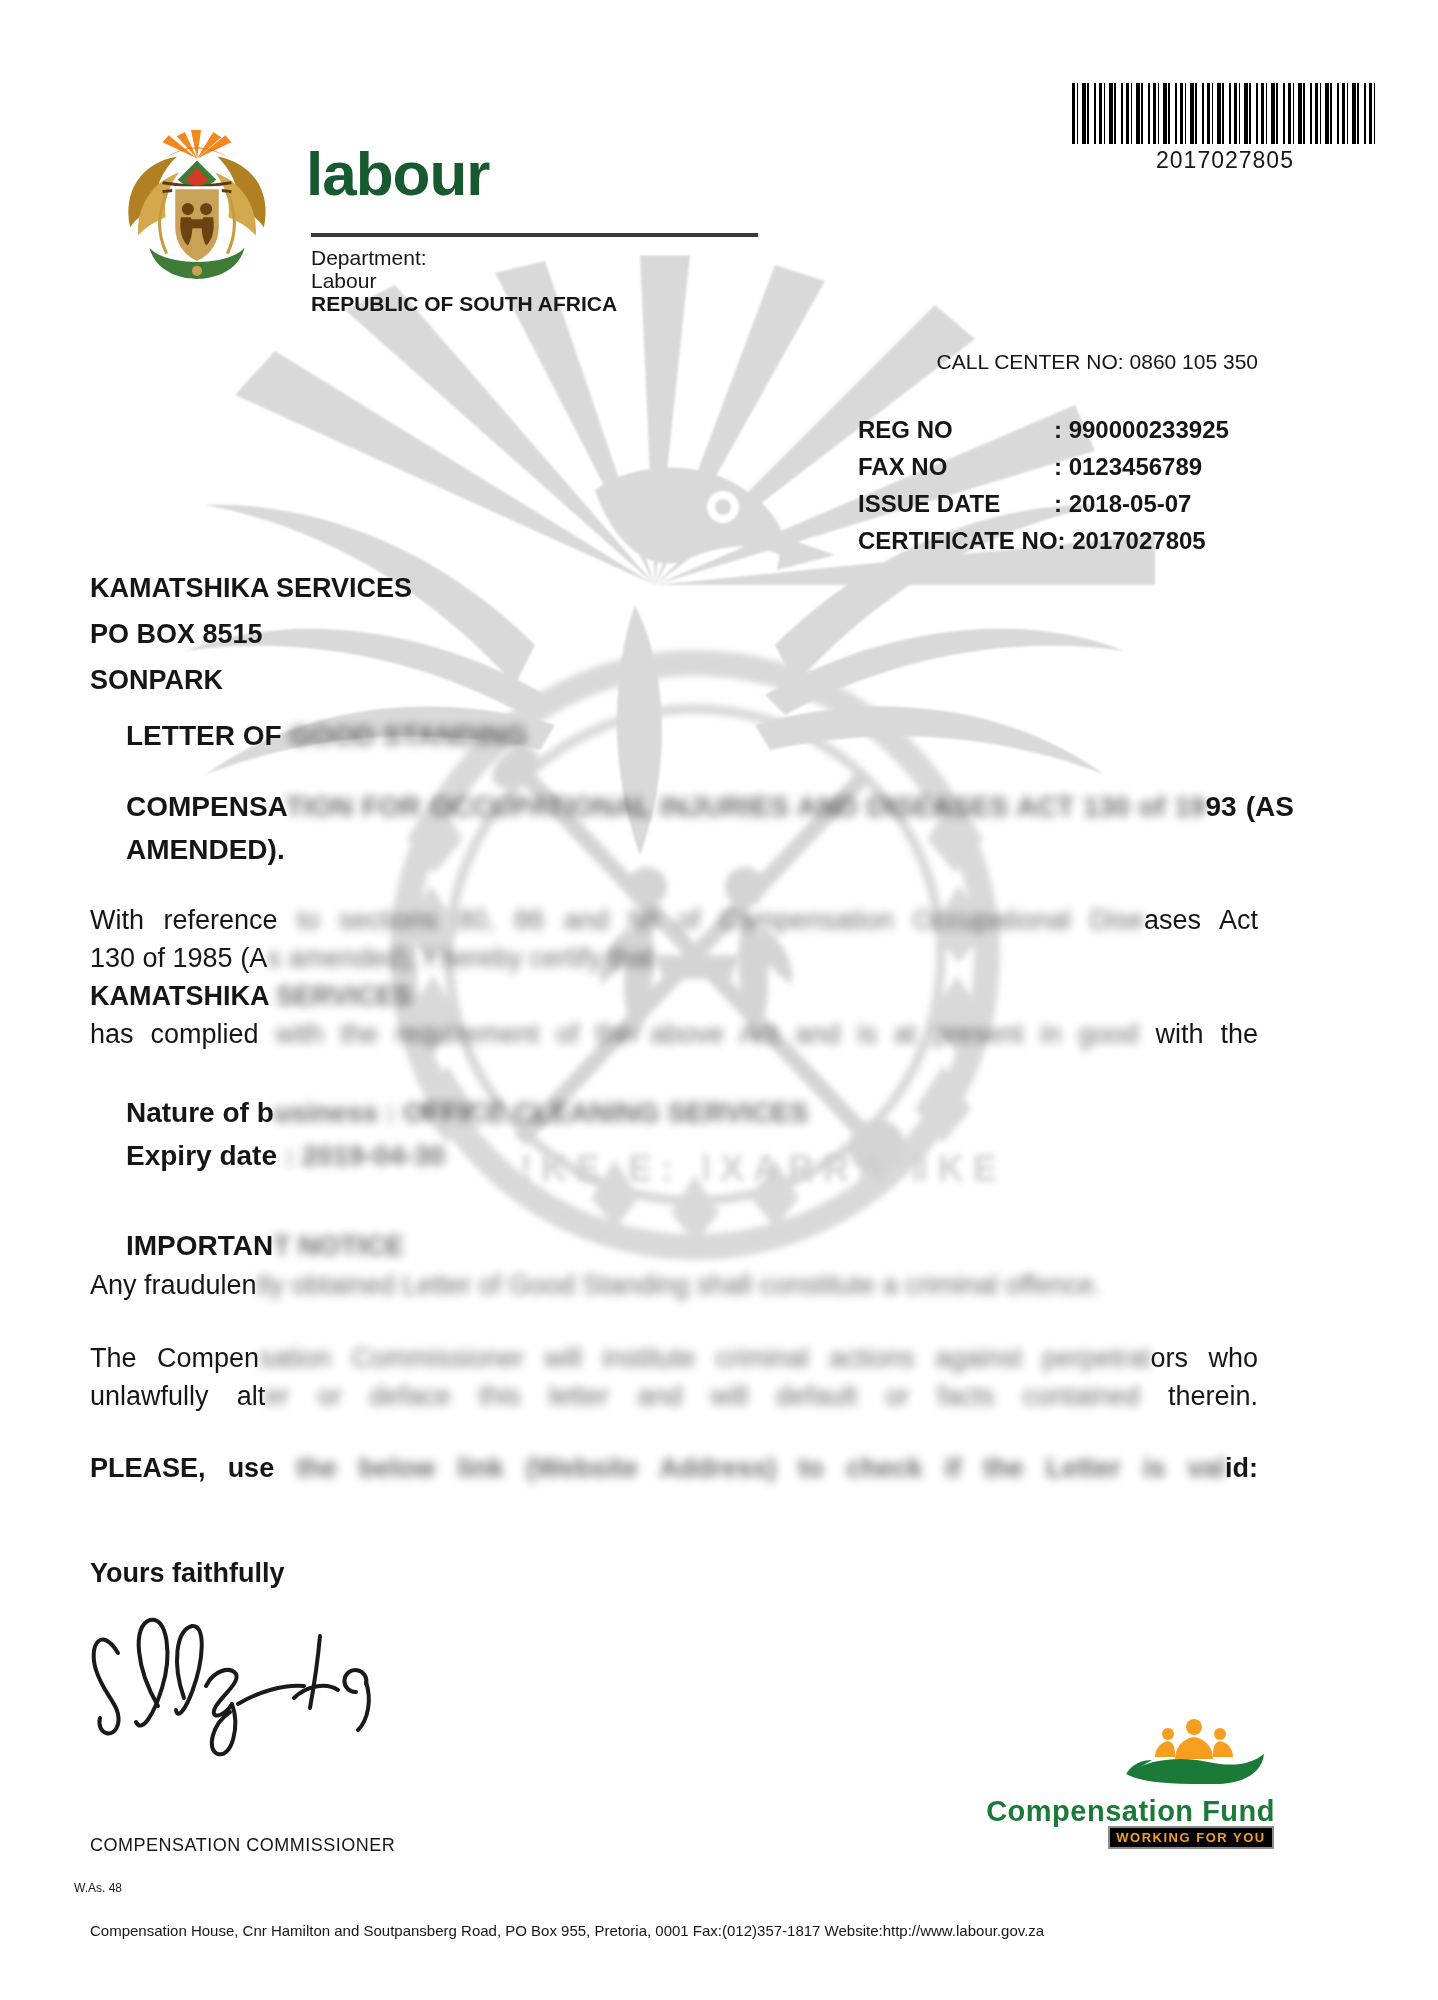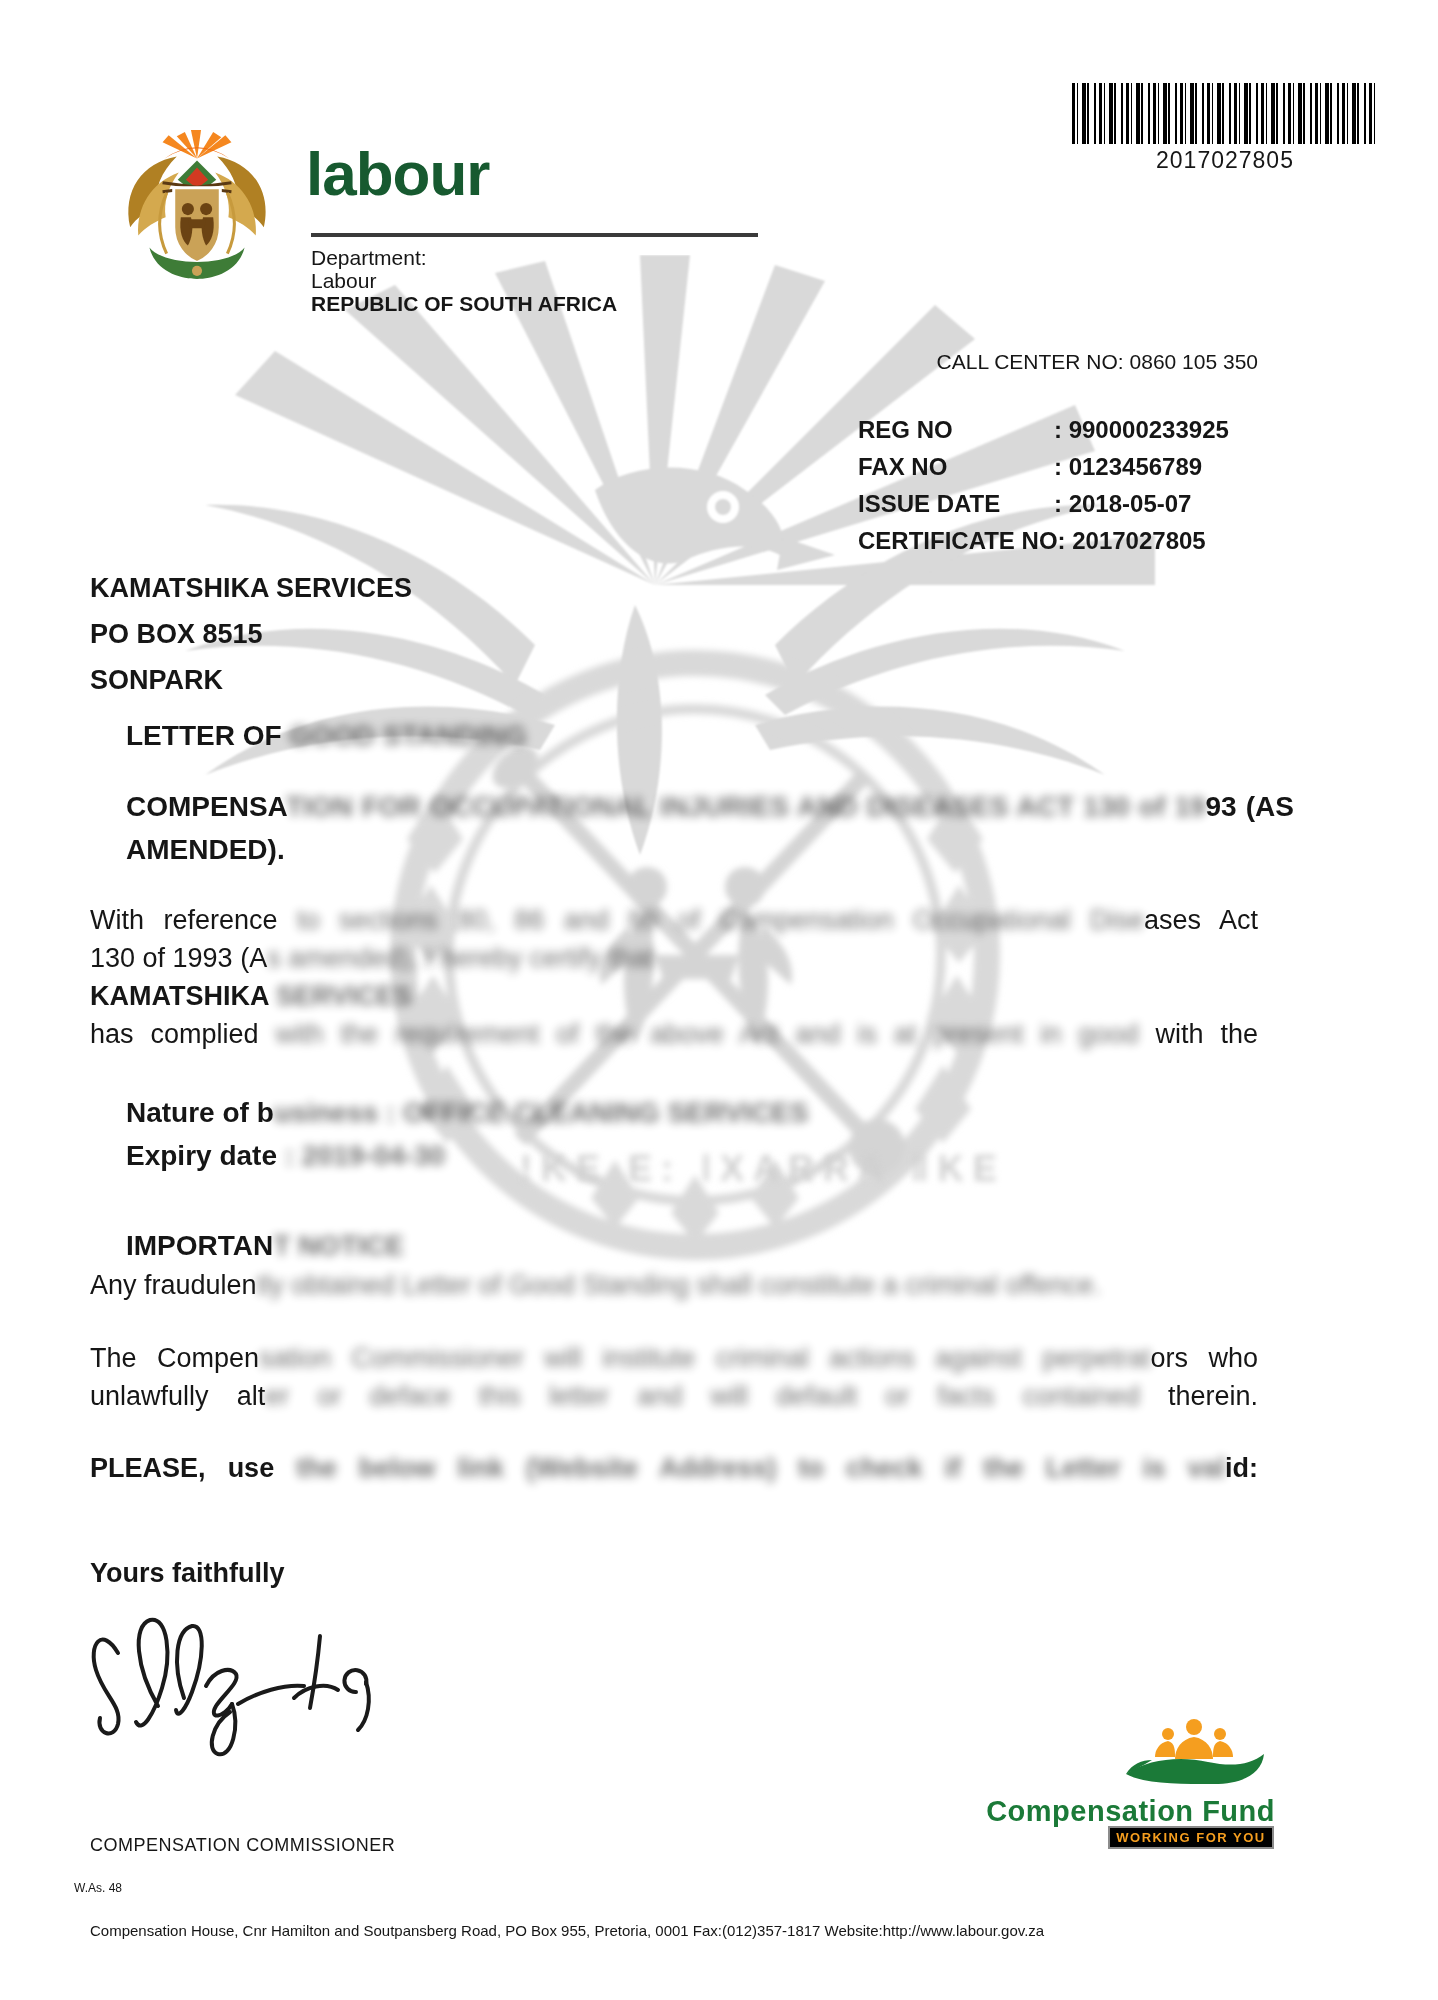--- a/index.html
+++ b/index.html
@@ -194,21 +194,21 @@
   <div class="line b" style="top:573px">KAMATSHIKA SERVICES</div>
   <div class="line b" style="top:619px">PO BOX 8515</div>
   <div class="line b" style="top:665px">SONPARK</div>
 
   <div class="line b h" style="top:720px"><span>LETTER OF </span><span class="rx">GOOD STANDING</span></div>
 
   <div class="line b h just" style="top:791px"><span>COMPENSA</span><span class="rx">TION FOR OCCUPATIONAL INJURIES AND DISEASES ACT 130 of 19</span><span>93 (AS</span></div>
   <div class="line b h" style="top:834px">AMENDED).</div>
 
   <div class="line just" style="top:905px"><span>With reference</span><span class="rx"> to sections 80, 86 and 89 of Compensation Occupational Dise</span><span>ases Act</span></div>
-  <div class="line" style="top:943px"><span>130 of 1993 (A</span><span class="rx">s amended), I hereby certify that</span></div>
+  <div class="line" style="top:943px"><span>130 of 1985 (A</span><span class="rx">s amended), I hereby certify that</span></div>
   <div class="line b" style="top:981px"><span>KAMATSHIKA</span><span class="rx"> SERVICES</span></div>
   <div class="line just" style="top:1019px"><span>has complied</span><span class="rx"> with the requirement of the above Act and is at present in good </span><span>with the</span></div>
 
   <div class="line b h" style="top:1097px"><span>Nature of b</span><span class="rx">usiness : OFFICE CLEANING SERVICES</span></div>
   <div class="line b h" style="top:1140px"><span>Expiry date</span><span class="rx"> : 2019-04-30</span></div>
 
   <div class="line b h" style="top:1230px"><span>IMPORTAN</span><span class="rx">T NOTICE</span></div>
   <div class="line just" style="top:1343px"><span>The Compen</span><span class="rx">sation Commissioner will institute criminal actions against perpetrat</span><span>ors who</span></div>
 
   <div class="line" style="top:1270px"><span>Any fraudulen</span><span class="rx">tly obtained Letter of Good Standing shall constitute a criminal offence.</span></div>

